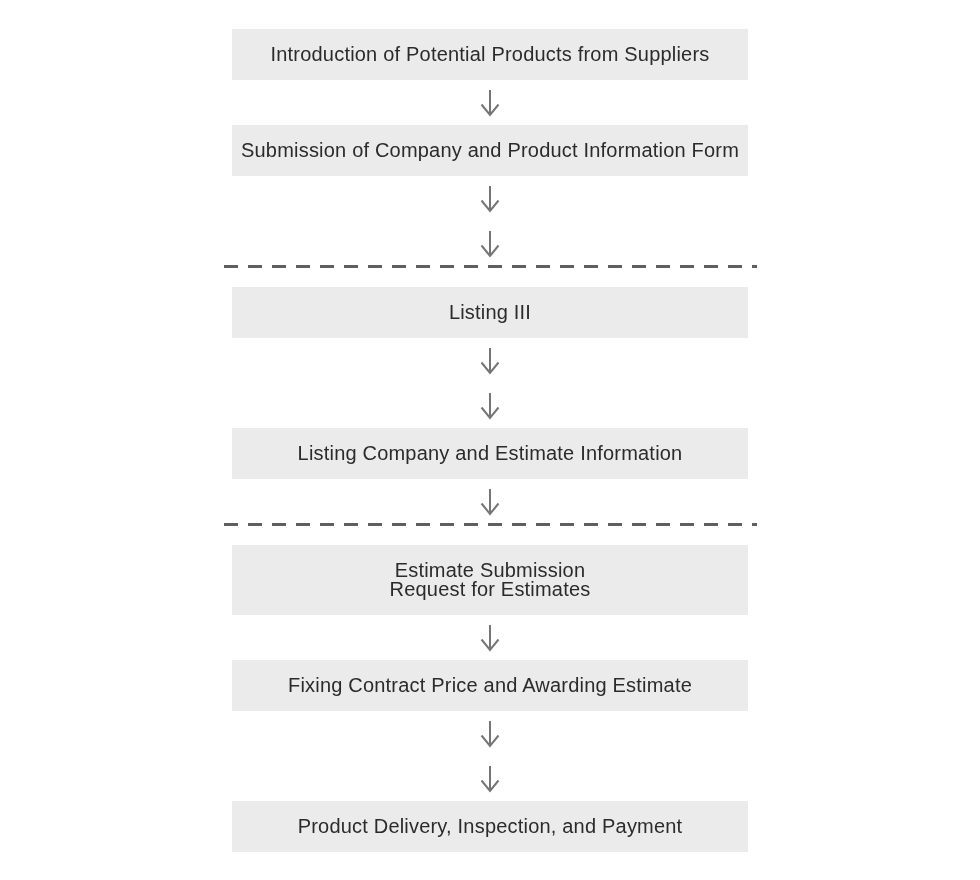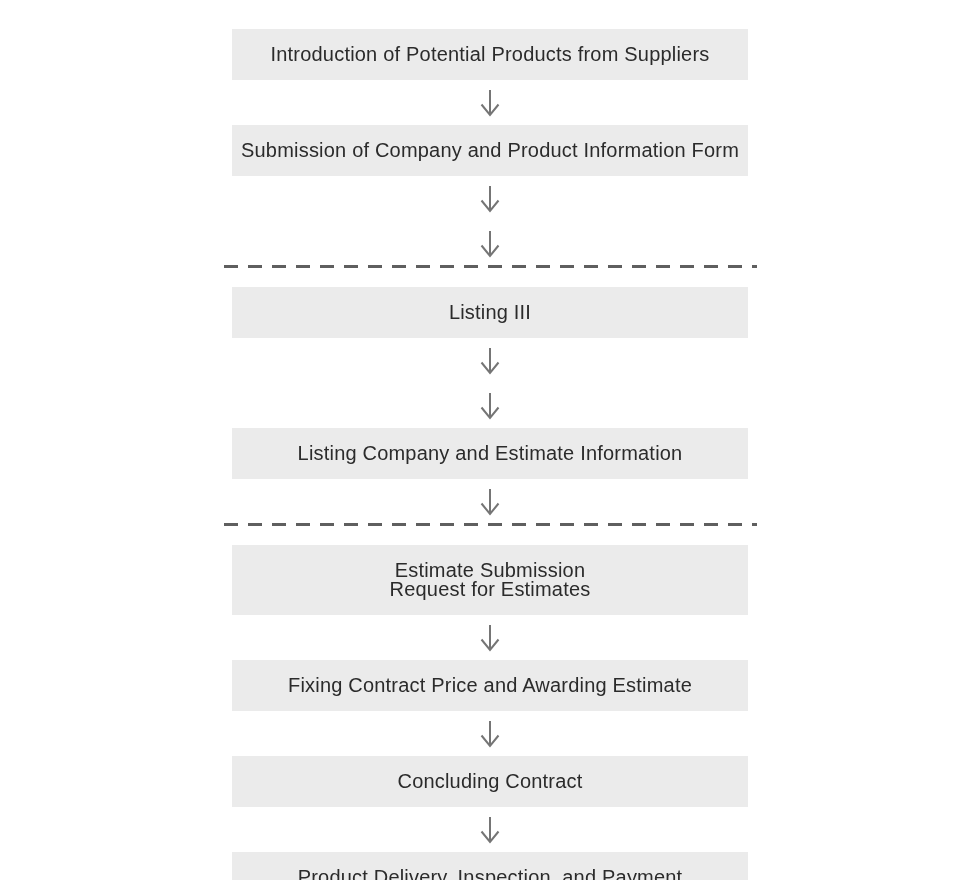--- a/index.html
+++ b/index.html
@@ -117,23 +117,20 @@
     </svg>
   </div>
       <div class="flow-box">
         <span class="box-line">Fixing Contract Price and Awarding Estimate</span>
       </div>
       <div class="arrow-row">
     <svg width="22" height="28" viewBox="0 0 22 28" aria-hidden="true">
       <path class="arrow-path" d="M11 1 V25 M2.5 15.5 L11 26 L19.5 15.5" fill="none" stroke="#757575" stroke-width="2"></path>
     </svg>
   </div>
-      <div class="flow-box">
-        <span class="box-line">Concluding Contract</span>
-      </div>
       <div class="arrow-row">
     <svg width="22" height="28" viewBox="0 0 22 28" aria-hidden="true">
       <path class="arrow-path" d="M11 1 V25 M2.5 15.5 L11 26 L19.5 15.5" fill="none" stroke="#757575" stroke-width="2"></path>
     </svg>
   </div>
       <div class="flow-box">
         <span class="box-line">Product Delivery, Inspection, and Payment</span>
       </div>
     </div>
 </div>

